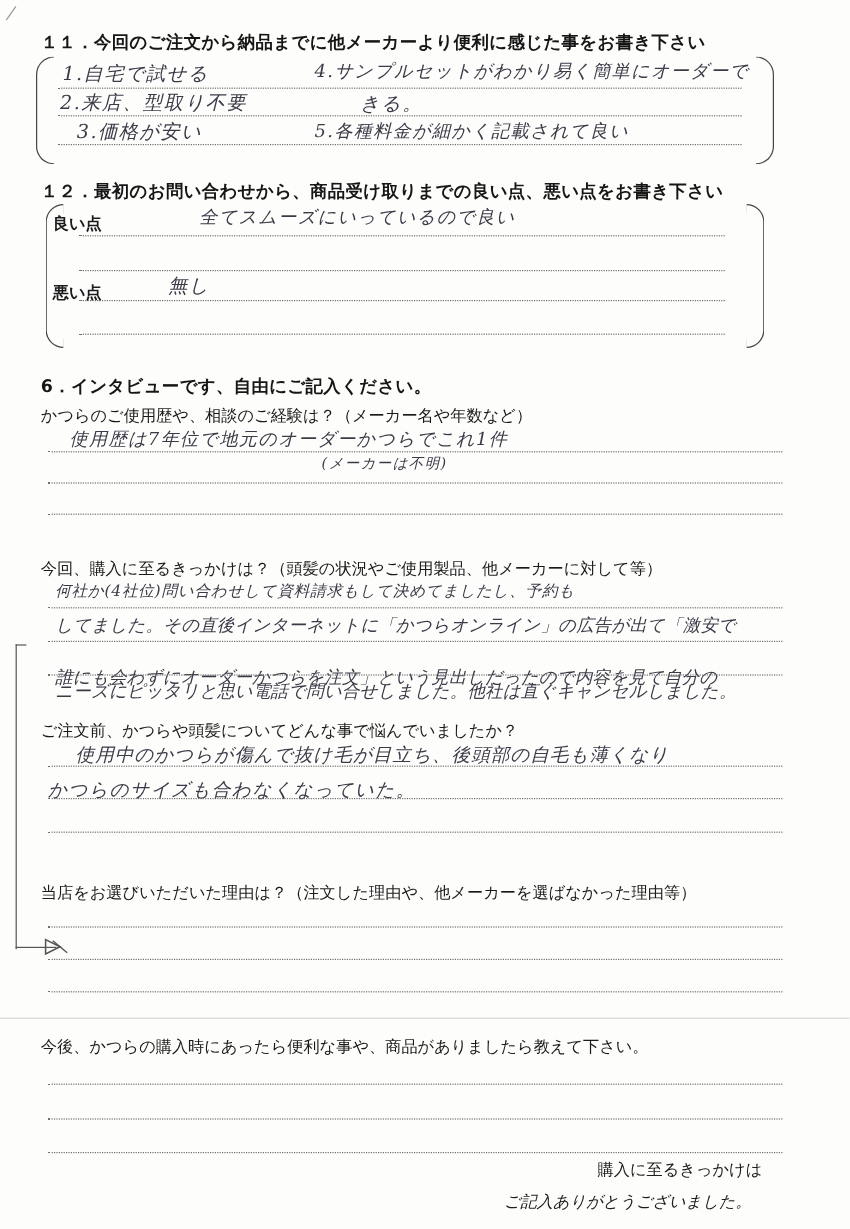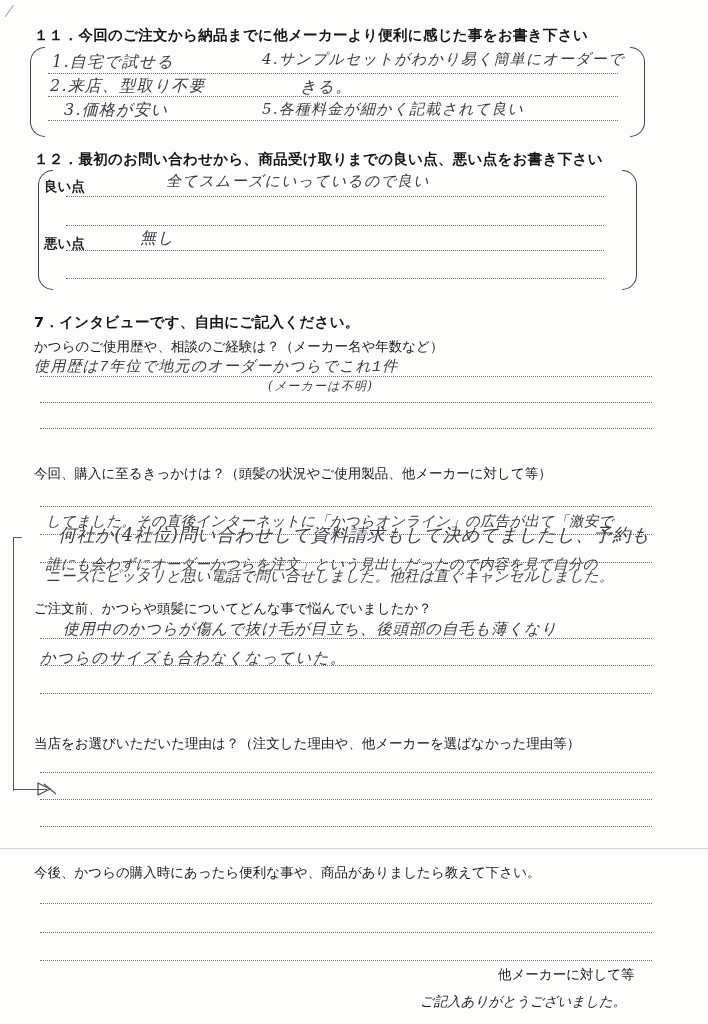--- a/index.html
+++ b/index.html
@@ -73,31 +73,31 @@
 <div class="abs label-bold" style="left:44px;top:178px;">良い点</div>
 <div class="hw" style="left:140px;top:172px;font-size:15px;margin-left:26px;">全てスムーズにいっているので良い</div>
 <div class="rule" style="left:66px;top:196px;width:538px;"></div>
 <div class="rule" style="left:66px;top:225px;width:538px;"></div>
 
 <div class="abs label-bold" style="left:44px;top:235px;">悪い点</div>
 <div class="hw" style="left:140px;top:228px;">無し</div>
 <div class="rule" style="left:66px;top:250px;width:538px;"></div>
 <div class="rule" style="left:66px;top:278px;width:538px;"></div>
 
-<div class="abs q-title" style="left:34px;top:313px;">7．インタビューです、自由にご記入ください。</div>
+<div class="abs q-title" style="left:34px;top:313px;">6．インタビューです、自由にご記入ください。</div>
 
 <div class="abs q-sub" style="left:34px;top:338px;">かつらのご使用歴や、相談のご経験は？（メーカー名や年数など）</div>
-<div class="hw" style="left:34px;top:357px;font-size:15px;font-family:Liberation Mono, monospace;">使用歴は7年位で地元のオーダーかつらでこれ1件</div>
+<div class="hw" style="left:58px;top:357px;font-size:15px;">使用歴は7年位で地元のオーダーかつらでこれ1件</div>
 <div class="hw" style="left:228px;top:378px;font-size:12px;margin-left:40px;">(メーカーは不明)</div>
 <div class="rule" style="left:40px;top:376px;width:612px;"></div>
 <div class="rule" style="left:40px;top:402px;width:612px;"></div>
 <div class="rule" style="left:40px;top:428px;width:612px;"></div>
 
 <div class="abs q-sub" style="left:34px;top:465px;">今回、購入に至るきっかけは？（頭髪の状況やご使用製品、他メーカーに対して等）</div>
-<div class="hw" style="left:58px;top:484px;font-size:18px;letter-spacing:0.6px;margin-top:39px;">何社か(4社位)問い合わせして資料請求もして決めてましたし、予約も</div>
+<div class="hw" style="left:46px;top:484px;font-size:13px;letter-spacing:0.6px;">何社か(4社位)問い合わせして資料請求もして決めてましたし、予約も</div>
 <div class="hw" style="left:46px;top:512px;font-size:14.5px;letter-spacing:0.2px;">してました。その直後インターネットに「かつらオンライン」の広告が出て「激安で</div>
 <div class="hw" style="left:46px;top:541px;font-size:14.5px;letter-spacing:0.2px;margin-top:14px;">誰にも会わずにオーダーかつらを注文」という見出しだったので内容を見て自分の</div>
 <div class="hw" style="left:46px;top:567px;font-size:14.5px;letter-spacing:0.2px;">ニーズにピッタリと思い電話で問い合せしました。他社は直ぐキャンセルしました。</div>
 <div class="rule" style="left:40px;top:506px;width:612px;"></div>
 <div class="rule" style="left:40px;top:534px;width:612px;"></div>
 <div class="rule" style="left:40px;top:562px;width:612px;"></div>
 
 <div class="abs" style="left:13px;top:537px;width:8px;height:253px;border-left:1.3px solid #555;border-top:1.3px solid #555;"></div>
 <div class="abs" style="left:13px;top:789px;width:34px;border-top:1.3px solid #555;"></div>
 <div class="abs" style="left:36px;top:781px;">
@@ -119,14 +119,14 @@
 <div class="rule" style="left:40px;top:799px;width:612px;"></div>
 <div class="rule" style="left:40px;top:826px;width:612px;"></div>
 
 <div class="sep-line" style="top:848px;"></div>
 
 <div class="abs q-sub" style="left:34px;top:864px;">今後、かつらの購入時にあったら便利な事や、商品がありましたら教えて下さい。</div>
 <div class="rule" style="left:40px;top:903px;width:612px;"></div>
 <div class="rule" style="left:40px;top:932px;width:612px;"></div>
 <div class="rule" style="left:40px;top:960px;width:612px;"></div>
 
-<div class="abs footer-co" style="left:498px;top:966px;">他メーカーに対して等</div>
+<div class="abs footer-co" style="left:498px;top:966px;">購入に至るきっかけは</div>
 <div class="abs footer-thanks" style="left:420px;top:993px;">ご記入ありがとうございました。</div>
 
 </body></html>

